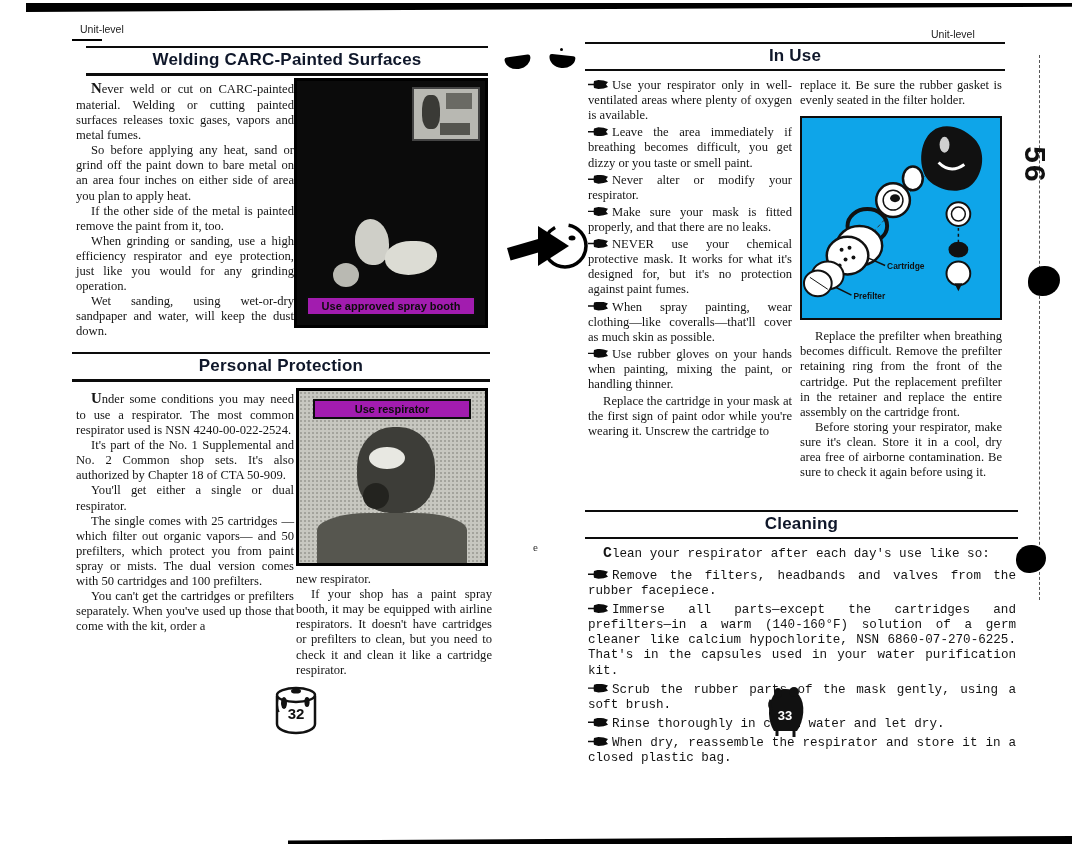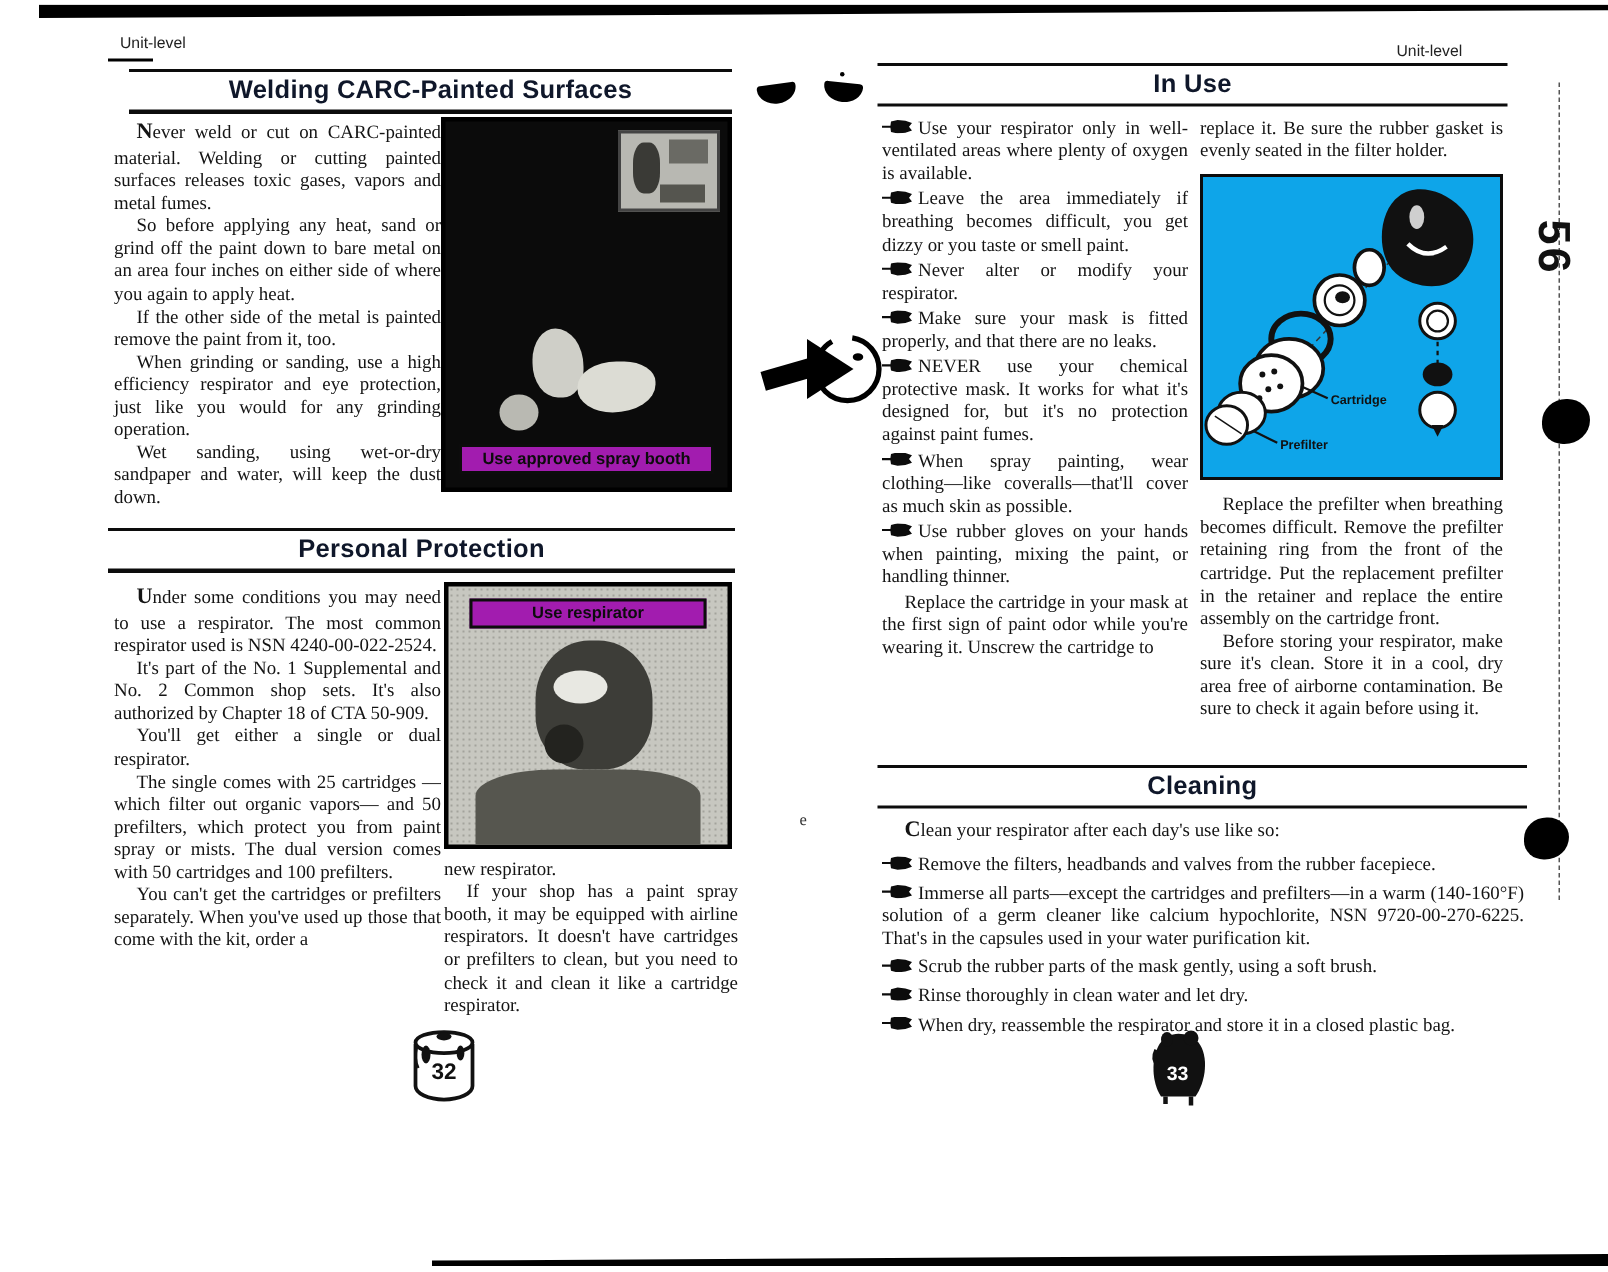--- a/index.html
+++ b/index.html
@@ -54,21 +54,21 @@
 <div class="abs" style="left:72px;top:39px;width:30px;height:2px;background:#000;"></div>
 <div class="abs unit-label" style="left:931px;top:28px;">Unit-level</div>
 <div class="abs" style="left:913px;top:43px;width:90px;height:1px;background:#000;"></div>
 
 <div>
 
   <div class="abs section-head" style="left:86px;top:46px;width:402px;">Welding CARC-Painted Surfaces</div>
 
   <div class="abs body-text" style="left:76px;top:80px;width:218px;">
     <p class="cap">Never weld or cut on CARC-painted material. Welding or cutting painted surfaces releases toxic gases, vapors and metal fumes.</p>
-    <p>So before applying any heat, sand or grind off the paint down to bare metal on an area four inches on either side of where you again to apply heat.</p>
+    <p>So before applying any heat, sand or grind off the paint down to bare metal on an area four inches on either side of area you plan to apply heat.</p>
     <p>If the other side of the metal is painted remove the paint from it, too.</p>
     <p>When grinding or sanding, use a high efficiency respirator and eye protection, just like you would for any grinding operation.</p>
     <p>Wet sanding, using wet-or-dry sandpaper and water, will keep the dust down.</p>
   </div>
 
   <div class="abs" style="left:294px;top:78px;width:188px;height:244px;background:#0b0b0b;border:3px solid #000;">
     <div style="position:absolute;top:6px;right:5px;width:64px;height:50px;background:#b8b8b2;border:2px solid #444;">
       <div style="position:absolute;left:8px;top:6px;width:18px;height:34px;background:#3a3a36;border-radius:40%;"></div>
       <div style="position:absolute;right:6px;top:4px;width:26px;height:16px;background:#6a6a64;"></div>
       <div style="position:absolute;right:8px;bottom:4px;width:30px;height:12px;background:#55554f;"></div>
@@ -189,25 +189,25 @@
     </div>
 
     <div style="margin-top:9px;">
       <p>Replace the prefilter when breathing becomes difficult. Remove the prefilter retaining ring from the front of the cartridge. Put the replacement prefilter in the retainer and replace the entire assembly on the cartridge front.</p>
       <p>Before storing your respirator, make sure it's clean. Store it in a cool, dry area free of airborne contamination. Be sure to check it again before using it.</p>
     </div>
   </div>
 
   <div class="abs section-head" style="left:585px;top:510px;width:433px;border-bottom-width:2.5px;">Cleaning</div>
 
-  <div class="abs body-text" style="left:588px;top:545px;width:428px;">
+  <div class="abs body-text" style="left:588px;top:545px;width:428px;font-family:Liberation Mono, monospace;">
     <p class="cap" style="margin-bottom:6px;">Clean your respirator after each day's use like so:</p>
     <ul class="bullets cl-bullets">
       <li><span class="brush"></span><span>Remove the filters, headbands and valves from the rubber facepiece.</span></li>
-      <li><span class="brush"></span><span>Immerse all parts—except the cartridges and prefilters—in a warm (140-160°F) solution of a germ cleaner like calcium hypochlorite, NSN 9720-00-270-6225. That's in the capsules used in your water purification kit.</span></li>
+      <li><span class="brush"></span><span>Immerse all parts—except the cartridges and prefilters—in a warm (140-160°F) solution of a germ cleaner like calcium hypochlorite, NSN 6860-07-270-6225. That's in the capsules used in your water purification kit.</span></li>
       <li><span class="brush"></span><span>Scrub the rubber parts of the mask gently, using a soft brush.</span></li>
       <li><span class="brush"></span><span>Rinse thoroughly in clean water and let dry.</span></li>
       <li><span class="brush"></span><span>When dry, reassemble the respirator and store it in a closed plastic bag.</span></li>
     </ul>
   </div>
 
   <svg class="abs" style="left:764px;top:686px;" width="44" height="52" viewBox="0 0 44 52">
     <path d="M9 10 C3 20 4 36 10 45 L33 45 C40 35 42 18 35 9 C27 1 15 1 9 10 Z" fill="#111"></path>
     <path d="M7 14 q-3 6 1 10" stroke="#111" stroke-width="3" fill="none"></path>
     <ellipse cx="14" cy="7" rx="4" ry="5" fill="#111"></ellipse>

